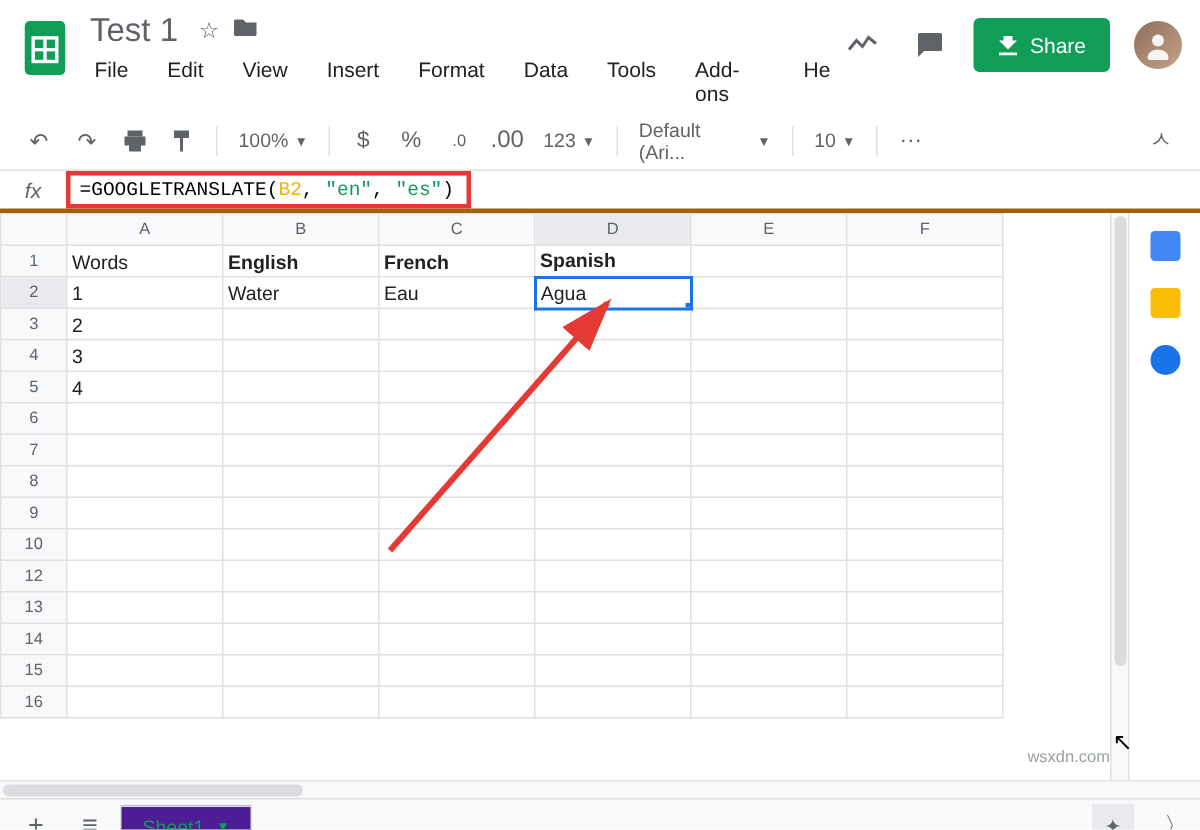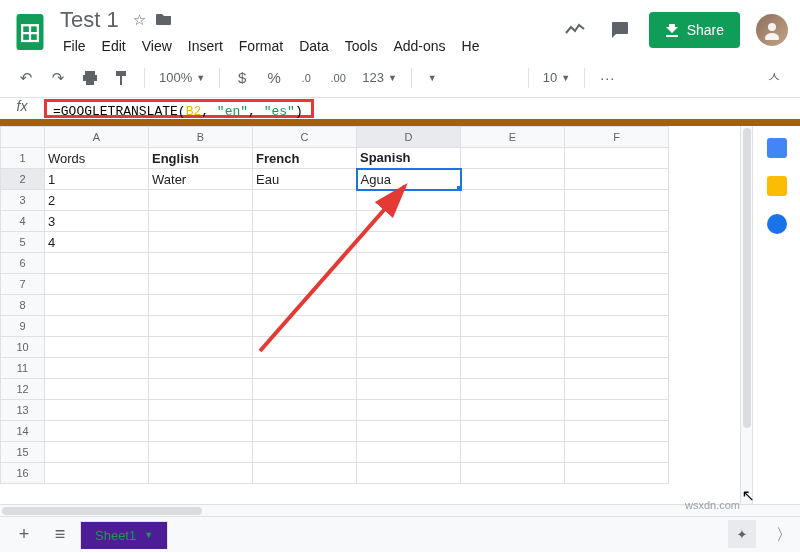--- a/index.html
+++ b/index.html
@@ -4,33 +4,33 @@
 <style>
   * { box-sizing: border-box; }
   body { margin:0; font-family: Arial, sans-serif; font-size:13px; color:#202124; background:#fff; width:800px; height:553px; overflow:hidden; position:relative; }
   .header { display:flex; align-items:flex-start; padding:8px 12px 0 12px; }
   .sheets-logo { width:36px; height:48px; display:flex; align-items:center; justify-content:center; margin-right:8px; }
   .sheets-logo svg { width:28px; height:36px; }
   .title-area { flex:1; }
   .title-row { display:flex; align-items:center; height:24px; }
   .doc-title { font-size:22px; color:#5f6368; padding:2px 4px; }
   .star, .folder { margin-left:10px; color:#5f6368; font-size:15px; }
-  .menu-row { display:flex; gap:2px; margin-top:2px; }
+  .menu-row { display:flex; gap:12px; margin-top:2px; }
   .menu-item { padding:4px 7px; color:#202124; font-size:14px; cursor:pointer; border-radius:3px; }
   .header-right { display:flex; align-items:center; gap:16px; margin-left:auto; padding-top:4px; }
   .hicon { color:#5f6368; width:28px; height:28px; display:flex; align-items:center; justify-content:center; font-size:18px; cursor:pointer; }
   .share-btn { background:#0f9d58; color:#fff; border-radius:4px; height:36px; padding:0 16px; display:flex; align-items:center; gap:8px; font-weight:500; font-size:14px; cursor:pointer; }
   .avatar { width:32px; height:32px; border-radius:50%; background:linear-gradient(135deg,#8e6e5e,#c4a484); display:flex; align-items:center; justify-content:center; }
   .toolbar { display:flex; align-items:center; padding:4px 12px; border-bottom:1px solid #e0e0e0; height:40px; gap:4px; }
   .tbtn { width:28px; height:28px; display:flex; align-items:center; justify-content:center; color:#5f6368; cursor:pointer; border-radius:2px; font-size:15px; }
   .tsep { width:1px; height:20px; background:#e0e0e0; margin:0 4px; }
   .tdrop { display:flex; align-items:center; padding:2px 6px; color:#5f6368; font-size:13px; cursor:pointer; gap:2px; }
   .caret { font-size:9px; margin-left:2px; }
   .collapse { margin-left:auto; }
-  .formula-bar { display:flex; height:28px; border-bottom:7px solid #a16207; }
+  .formula-bar { display:flex; align-items:center; height:28px; border-bottom:3px solid #a16207; }
   .fx { width:44px; text-align:center; color:#5f6368; font-style:italic; font-size:14px; }
   .formula-highlight { border:3px solid #e53935; padding:2px 6px; margin:1px 8px 1px 0; width:270px; font-family:'Courier New',monospace; font-size:13px; }
   .formula-highlight .p1 { color:#000; }
   .formula-highlight .ref { color:#f4b400; }
   .formula-highlight .str { color:#0f9d58; }
   .grid-area { display:flex; height:378px; }
   .grid { position:relative; overflow:hidden; flex:1; }
   table.sheet { border-collapse:collapse; table-layout:fixed; }
   table.sheet th, table.sheet td { border:1px solid #e0e0e0; height:21px; padding:0 3px; text-align:left; font-size:13px; overflow:hidden; white-space:nowrap; }
   table.sheet th { background:#f8f9fa; color:#5f6368; font-weight:normal; text-align:center; font-size:11px; }
@@ -135,27 +135,28 @@
     </span>
   <span class="tsep"></span>
   <span class="tdrop">
       <span>100%</span>
       <span class="caret">▼</span>
     </span>
   <span class="tsep"></span>
   <span class="tbtn">$</span>
   <span class="tbtn">%</span>
   <span class="tbtn" style="font-size:11px">.0</span>
-  <span class="tbtn" style="font-size:11px">.00</span>
+  <span class="tbtn" style="font-size:16px">.00</span>
   <span class="tdrop">
       <span>123</span>
       <span class="caret">▼</span>
     </span>
   <span class="tsep"></span>
   <span class="tdrop" style="width:100px">
+      <span>Default (Ari...</span>
       <span class="caret">▼</span>
     </span>
   <span class="tsep"></span>
   <span class="tdrop">
       <span>10</span>
       <span class="caret">▼</span>
     </span>
   <span class="tsep"></span>
   <span class="tbtn">···</span>
   <span class="tbtn collapse">ㅅ</span>
@@ -265,29 +266,20 @@
       <tr>
             <th class="rowhdr">10</th>
             <td></td>
             <td></td>
             <td></td>
             <td></td>
             <td></td>
             <td></td>
           </tr>
       <tr>
-            <th class="rowhdr">11</th>
-            <td></td>
-            <td></td>
-            <td></td>
-            <td></td>
-            <td></td>
-            <td></td>
-          </tr>
-      <tr>
             <th class="rowhdr">12</th>
             <td></td>
             <td></td>
             <td></td>
             <td></td>
             <td></td>
             <td></td>
           </tr>
       <tr>
             <th class="rowhdr">13</th>

